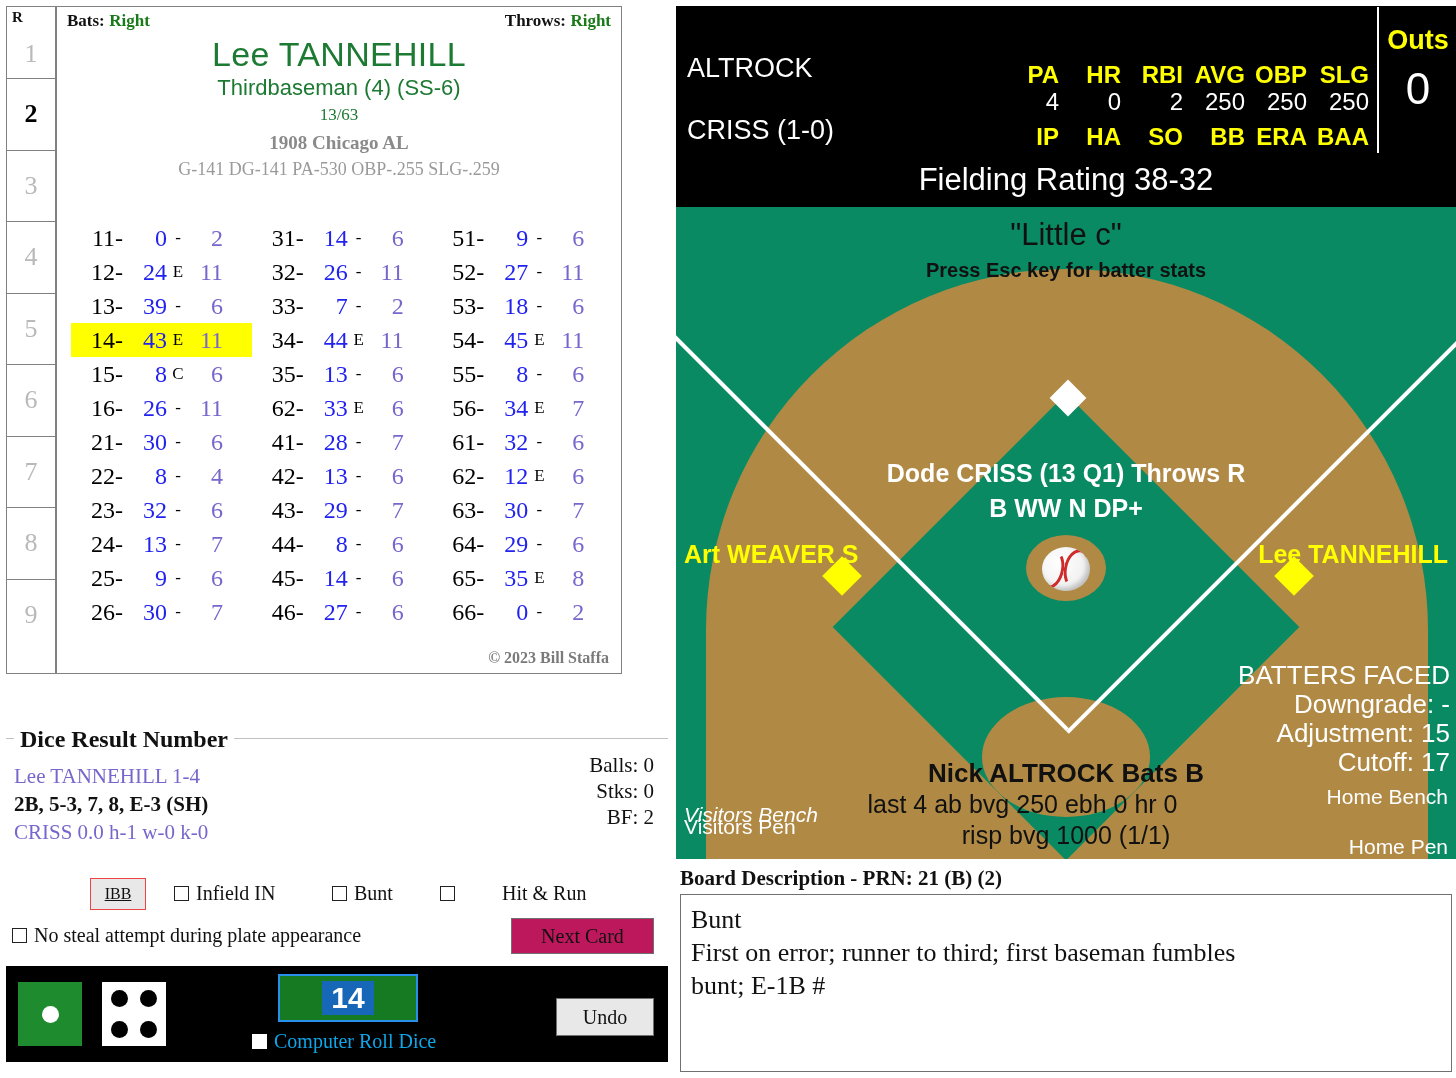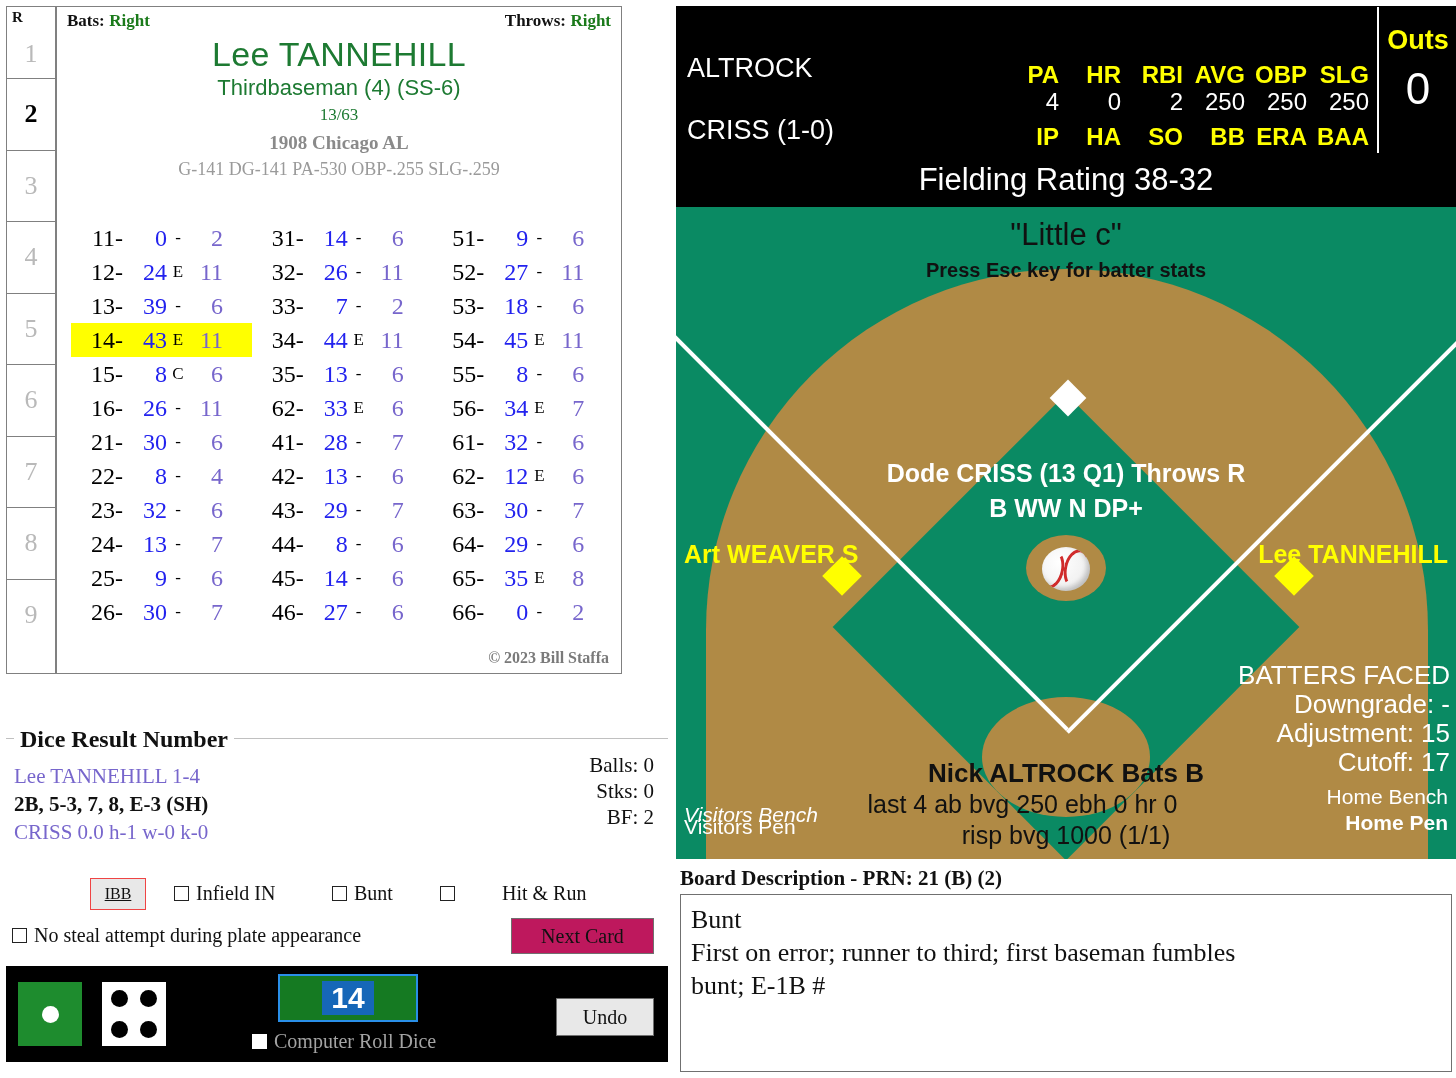--- a/index.html
+++ b/index.html
@@ -111,21 +111,21 @@
 
   #roll-display {
     position:absolute; left:272px; top:8px; width:140px; height:48px;
     background:#157a22; border:2px solid #2a8fe8;
     display:flex; align-items:center; justify-content:center;
   }
   #roll-value { background:#1667b8; color:#fff; padding:0 9px;
                 font:bold 30px "Liberation Sans", sans-serif; }
   #cb-computer { position:absolute; left:246px; top:64px;
                  display:flex; align-items:center;
-                 font:20px "Liberation Serif", serif; color:#a3a3a3; }
+                 font:20px "Liberation Serif", serif; color:#0ea5e9; }
   .cbx-w { width:15px; height:15px; border:1.5px solid #fff; background:#fff;
            display:inline-block; margin-right:7px; }
   #undo-btn {
     position:absolute; right:14px; top:32px; width:98px; height:38px;
     border:1px solid #707070; background:#e8e8e8;
     font:20px "Liberation Serif", serif; color:#111;
     display:flex; align-items:center; justify-content:center;
   }
 
   
@@ -217,21 +217,21 @@
   #batter-name { position:absolute; top:551px; width:780px; text-align:center;
                  font:bold 26px "Liberation Sans", sans-serif; color:#111; }
   #batter-l1 { position:absolute; top:583px; width:693px; text-align:center;
                font:25px "Liberation Sans", sans-serif; color:#111; }
   #batter-l2 { position:absolute; top:614px; width:780px; text-align:center;
                font:25px "Liberation Sans", sans-serif; color:#111; }
   .bench { position:absolute; font:21px "Liberation Sans", sans-serif; color:#fff; }
   #vis-bench { left:8px;  top:596px;font-style:italic; }
   #vis-pen   { left:8px;  top:608px; }
   #home-bench{ right:8px; top:578px; }
-  #home-pen  { right:8px; top:604px;font-weight:bold; }
+  #home-pen  { right:8px; top:628px; }
 
   
   #board-title { position:absolute; left:4px; top:866px;
                  font:bold 21px "Liberation Serif", serif; color:#111; }
   #board-box { position:absolute; left:4px; top:894px; width:772px; height:178px;
                border:1px solid #707070; background:#fff; padding:8px 10px; }
   .bd-line { font:26px "Liberation Serif", serif; color:#111; line-height:33px; }
 </style>
 </head>
 <body>

